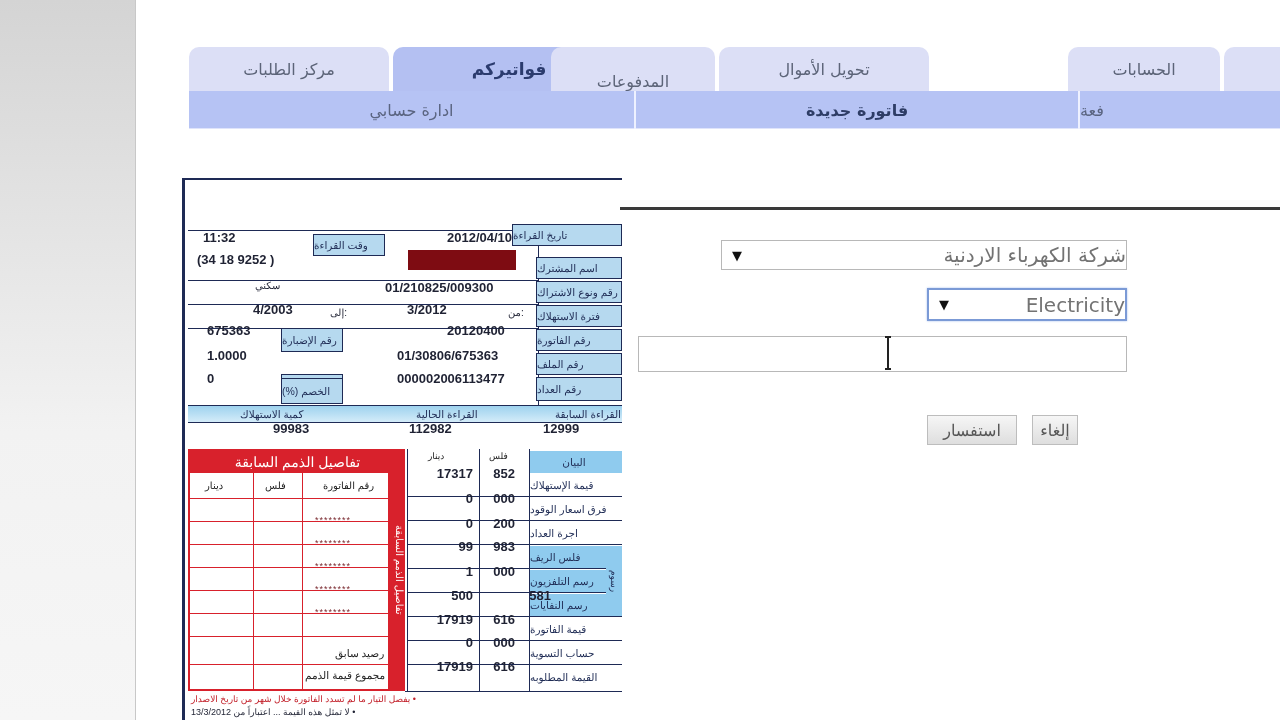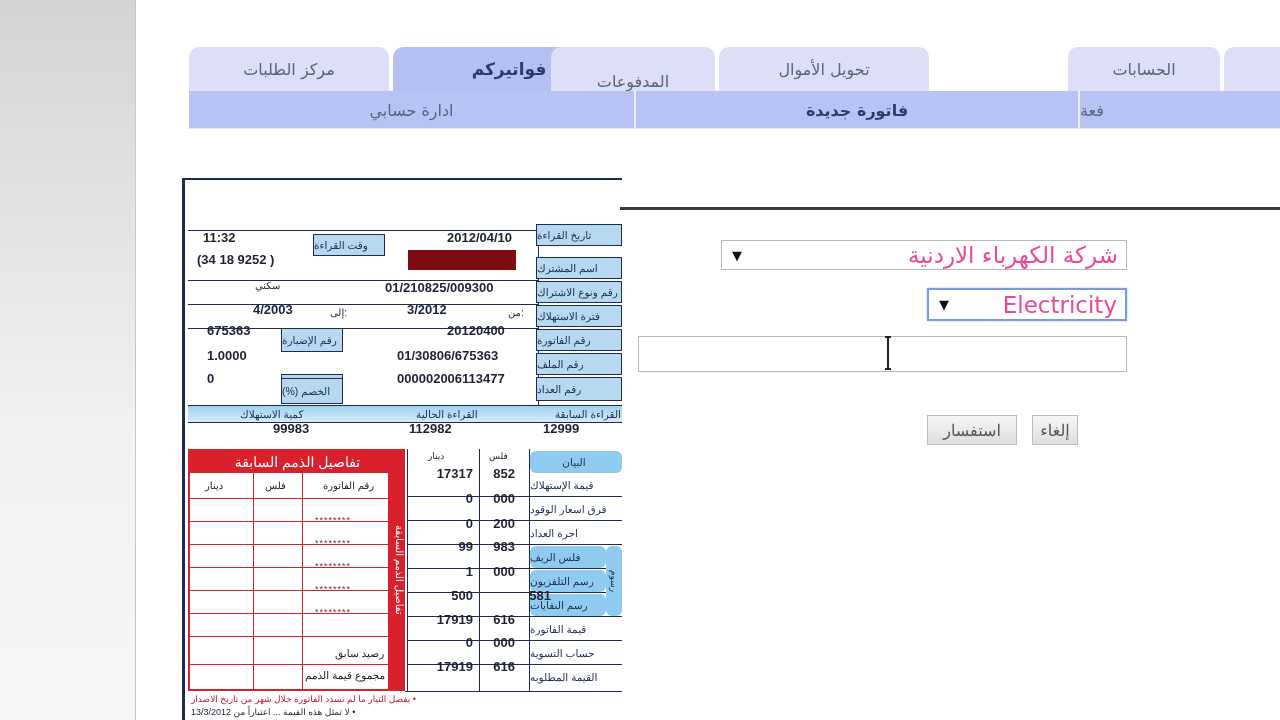--- a/index.html
+++ b/index.html
@@ -33,30 +33,30 @@
     
     .red-box { position: absolute; left: 3px; top: 269px; width: 217px; height: 242px; border: 2px solid #d8212c; border-right: none; }
     .red-title { position: absolute; left: 0; top: 0; width: 215px; height: 22px; background: #d8212c; color: #fff; font-size: 14px; direction: rtl; text-align: center; line-height: 22px; }
     .red-side { position: absolute; left: 203px; top: 269px; width: 17px; height: 242px; background: #d8212c; color: #fff; font-size: 10px; writing-mode: vertical-rl; text-align: center; }
     .rline { position: absolute; height: 1px; background: #d8212c; }
     .rvline { position: absolute; width: 1px; background: #d8212c; }
     .rtxt { position: absolute; font-size: 10px; color: #222; direction: rtl; white-space: nowrap; }
     .stars { position: absolute; font-size: 9px; color: #7a2a30; letter-spacing: 1px; }
 
     
-    .stmt-lbl { position: absolute; right: 0; width: 92px; height: 22px; font-size: 10.5px; color: #1f2c55; direction: rtl; display: flex; align-items: center; justify-content: flex-end; padding-right: 4px; white-space: nowrap; border-radius: 6px; }
+    .stmt-lbl { position: absolute; right: 0; width: 92px; height: 22px; font-size: 10.5px; color: #1f2c55; direction: rtl; display: flex; align-items: center; justify-content: flex-end; padding-right: 4px; white-space: nowrap; }
     .stmt-lbl.blue { background: #8fcbee; }
     .amt { position: absolute; font-size: 13px; font-weight: bold; color: #1f2233; text-align: right; }
     .note { position: absolute; left: 6px; font-size: 9px; direction: rtl; white-space: nowrap; }
 
     
     .form-rule { position: absolute; left: 620px; top: 207px; width: 660px; height: 3px; background: #3a3a3a; }
     .select { position: absolute; background: #fff; border: 1px solid #b8b8b8; display: flex; align-items: center; cursor: pointer; }
     .select .arrow { position: absolute; left: 10px; font-size: 13px; color: #111; }
-    .select .txt { position: absolute; right: 8px; font-size: 23px; color: #ec4899; direction: rtl; white-space: nowrap; }
+    .select .txt { position: absolute; right: 0; font-size: 20px; color: #737373; direction: rtl; white-space: nowrap; }
     .select.focused { border: 2px solid #7b9ad6; box-shadow: 0 0 2px #a9c1ee; }
     .text-input { position: absolute; left: 638px; top: 336px; width: 489px; height: 36px; border: 1px solid #b8b8b8; background: #fff; cursor: text; }
     .ibeam { position: absolute; left: 884px; top: 336px; width: 8px; height: 34px; }
     .btn { position: absolute; top: 415px; height: 30px; background: linear-gradient(#f6f6f6, #dedede); border: 1px solid #bdbdbd; color: #555; font-size: 16px; direction: rtl; display: flex; align-items: center; justify-content: center; cursor: pointer; }
   </style>
 </head>
 <body>
 
 <div class="left-gutter"></div>
 
@@ -92,21 +92,21 @@
   <div class="sub" style="left:891px;width:200px;justify-content:flex-end;padding-right:2px;">
       <span>فعة</span>
     </div>
 </div>
 
 <div class="bill">
 
   <div class="hline" style="left:3px;top:50px;width:437px;"></div>
   <div class="vline" style="left:353px;top:50px;height:175px;"></div>
 
-  <div class="cell-lbl" style="right:0;top:44px;width:86px;height:22px;">تاريخ القراءة</div>
+  <div class="cell-lbl" style="right:0;top:44px;width:110px;height:22px;">تاريخ القراءة</div>
   <div class="cell-lbl" style="right:0;top:77px;width:86px;height:22px;">اسم المشترك</div>
   <div class="cell-lbl" style="right:0;top:101px;width:86px;height:22px;">رقم ونوع الاشتراك</div>
   <div class="cell-lbl" style="right:0;top:125px;width:86px;height:22px;">فترة الاستهلاك</div>
   <div class="cell-lbl" style="right:0;top:149px;width:86px;height:22px;">رقم الفاتورة</div>
   <div class="cell-lbl" style="right:0;top:173px;width:86px;height:22px;">رقم الملف</div>
   <div class="cell-lbl" style="right:0;top:197px;width:86px;height:24px;">رقم العداد</div>
 
   <div class="cell-lbl" style="left:128px;top:54px;width:72px;height:22px;">وقت القراءة</div>
   <div class="cell-lbl" style="left:96px;top:148px;width:62px;height:24px;">رقم الإضبارة</div>
   <div class="cell-lbl" style="left:96px;top:173px;width:62px;height:24px;margin-top:21px;">معامل الضرب</div>

